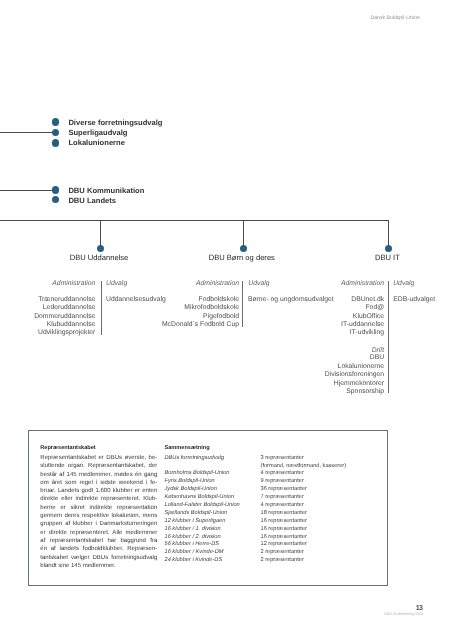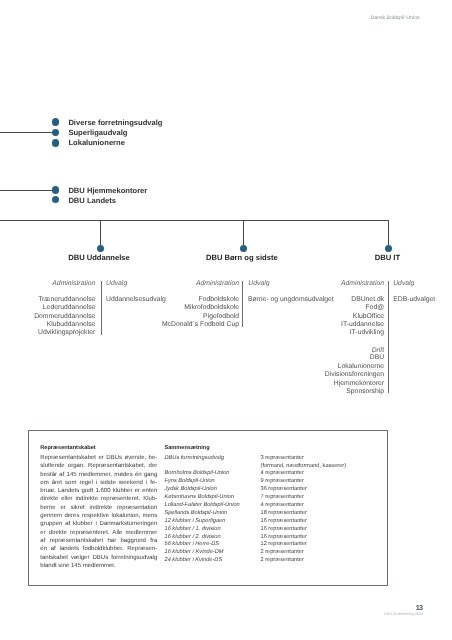--- a/index.html
+++ b/index.html
@@ -6,21 +6,21 @@
   body{width:452px;height:640px;background:#ffffff;position:relative;overflow:hidden;
        font-family:"Liberation Sans",sans-serif;color:#3b3b3b;-webkit-font-smoothing:antialiased;text-rendering:geometricPrecision;}
 
   #header-brand{position:absolute;left:370.5px;top:14.6px;font-size:5.15px;line-height:6px;color:#8e949a;white-space:nowrap;}
 
   .bullet{position:absolute;width:7.4px;height:7.4px;border-radius:50%;background:#275f80;}
   .hline{position:absolute;height:1px;background:#4a4a4a;}
   .vline{position:absolute;width:1px;background:#4a4a4a;}
   .gitem{position:absolute;font-weight:bold;font-size:7.6px;line-height:7.6px;color:#333333;white-space:nowrap;}
 
-  .dept-title{position:absolute;font-weight:bold;font-size:7.6px;line-height:8px;color:#232323;white-space:nowrap;}
+  .dept-title{position:absolute;font-weight:normal;font-size:7.6px;line-height:8px;color:#232323;white-space:nowrap;}
 
   .colhead{position:absolute;font-style:italic;font-size:6.8px;line-height:8px;color:#5e5e5e;white-space:nowrap;}
   .collist{position:absolute;font-size:6.8px;line-height:8.15px;color:#4f4f4f;white-space:nowrap;}
   .divider{position:absolute;width:1px;background:#6b6b6b;}
 
   #info-box{position:absolute;left:28px;top:430px;width:360px;height:156px;border:1px solid #667074;box-sizing:border-box;}
   .boxhead{position:absolute;font-weight:bold;font-size:5.6px;line-height:6px;color:#262626;white-space:nowrap;}
   .bodyline{font-size:6.0px;line-height:8.3px;height:8.3px;color:#3a3a3a;text-align:justify;text-align-last:justify;}
   .bodyline.last{text-align-last:left;}
   .srow{display:flex;line-height:7.9px;height:7.9px;}
@@ -39,33 +39,33 @@
 <div class="bullet" style="left:51.9px;top:118.3px;"></div>
 <div class="bullet" style="left:51.9px;top:128.9px;"></div>
 <div class="bullet" style="left:51.9px;top:139.4px;"></div>
 <div class="gitem" style="left:68.4px;top:118.6px;">Diverse forretningsudvalg</div>
 <div class="gitem" style="left:68.4px;top:129.0px;">Superligaudvalg</div>
 <div class="gitem" style="left:68.4px;top:139.2px;">Lokalunionerne</div>
 
 <div class="hline" style="left:0;top:189.8px;width:55px;"></div>
 <div class="bullet" style="left:51.9px;top:186.4px;"></div>
 <div class="bullet" style="left:51.9px;top:196.0px;"></div>
-<div class="gitem" style="left:68.4px;top:186.7px;">DBU Hjemmekontorer</div>
+<div class="gitem" style="left:68.4px;top:186.7px;">DBU Kommunikation</div>
 <div class="gitem" style="left:68.4px;top:196.6px;">DBU Landets</div>
 
 <div class="hline" style="left:0;top:220px;width:389px;"></div>
 <div class="vline" style="left:100px;top:220px;height:26px;"></div>
 <div class="vline" style="left:243px;top:220px;height:26px;"></div>
 <div class="vline" style="left:388px;top:220px;height:26px;"></div>
 <div class="bullet" style="left:96.6px;top:244.8px;"></div>
 <div class="bullet" style="left:239.8px;top:244.8px;"></div>
 <div class="bullet" style="left:384.8px;top:244.8px;"></div>
 
 <div class="dept-title" style="left:-1px;top:253.9px;width:200px;text-align:center;">DBU Uddannelse</div>
-<div class="dept-title" style="left:141.8px;top:253.9px;width:200px;text-align:center;">DBU Børn og sidste</div>
+<div class="dept-title" style="left:141.8px;top:253.9px;width:200px;text-align:center;">DBU Børn og deres</div>
 <div class="dept-title" style="left:287.4px;top:253.9px;width:200px;text-align:center;">DBU IT</div>
 
 <div class="divider" style="left:101.3px;top:281px;height:54px;"></div>
 <div class="colhead" style="left:0;top:280.1px;width:95.4px;text-align:right;">Administration</div>
 <div class="colhead" style="left:106px;top:280.1px;">Udvalg</div>
 <div class="collist" style="left:0;top:296.2px;width:95.4px;text-align:right;">
     <div>Træneruddannelse</div>
     <div>Lederuddannelse</div>
     <div>Dommeruddannelse</div>
     <div>Klubuddannelse</div>

